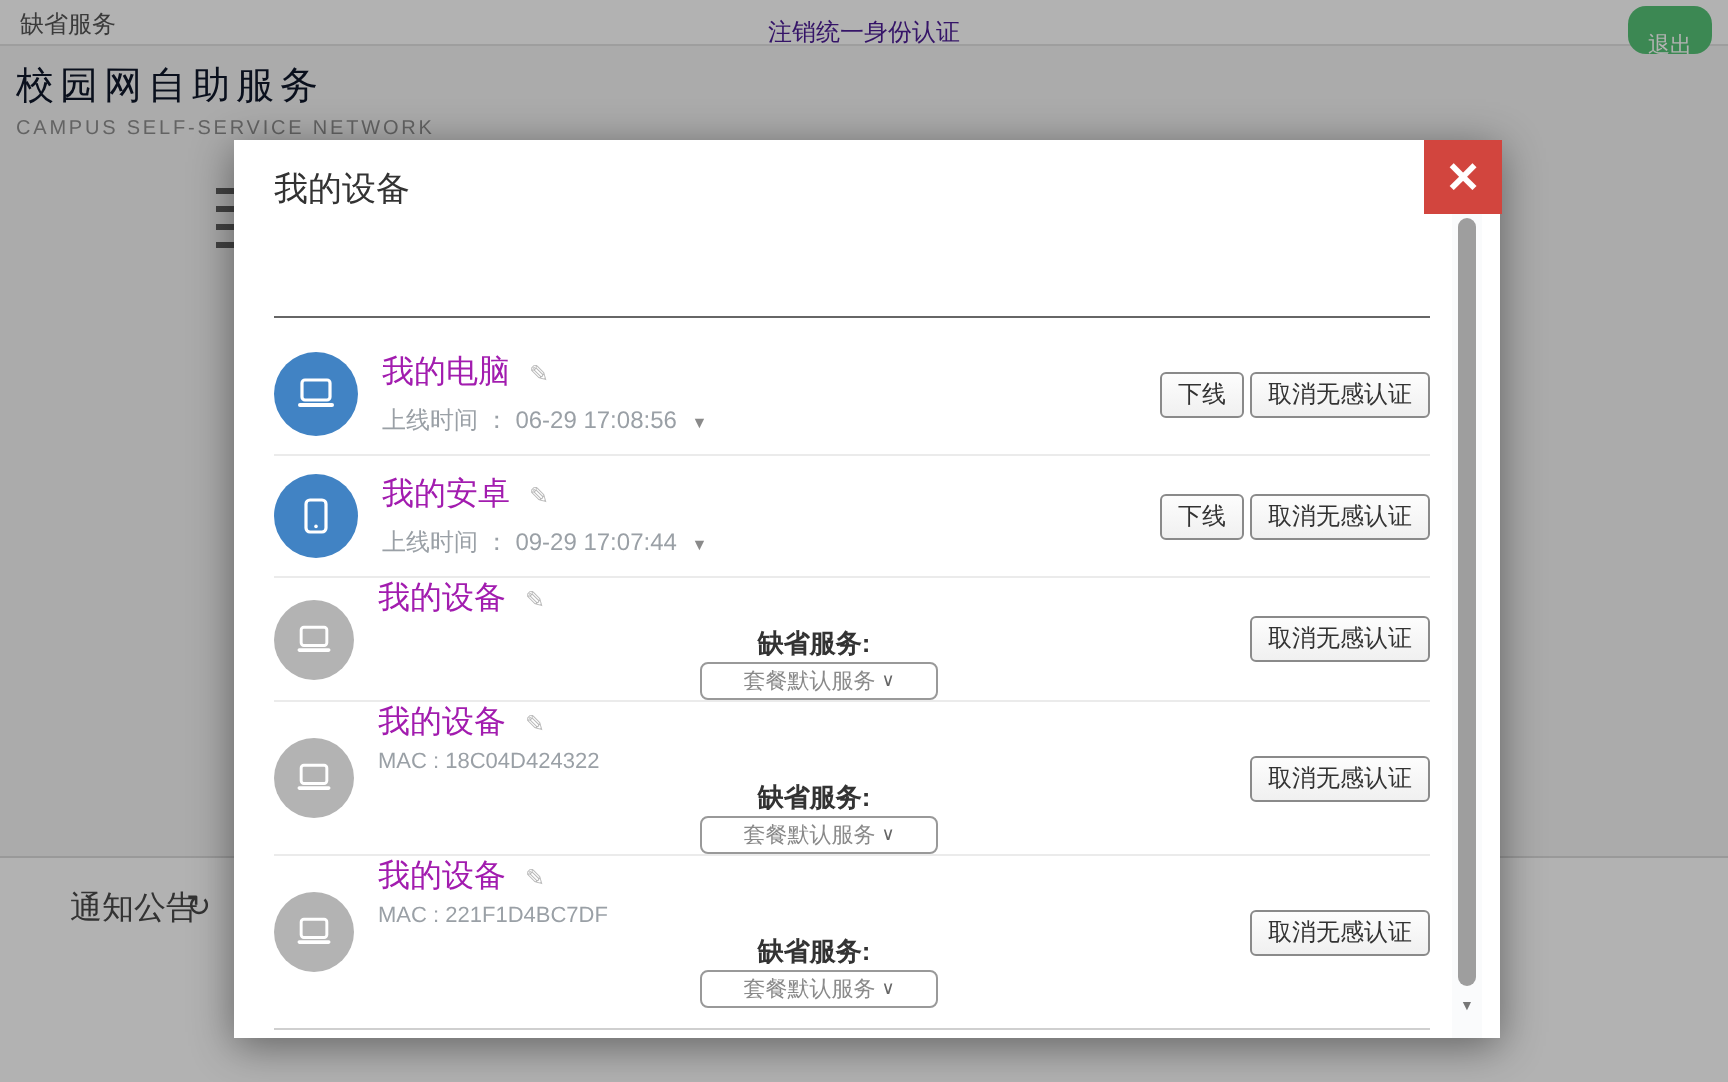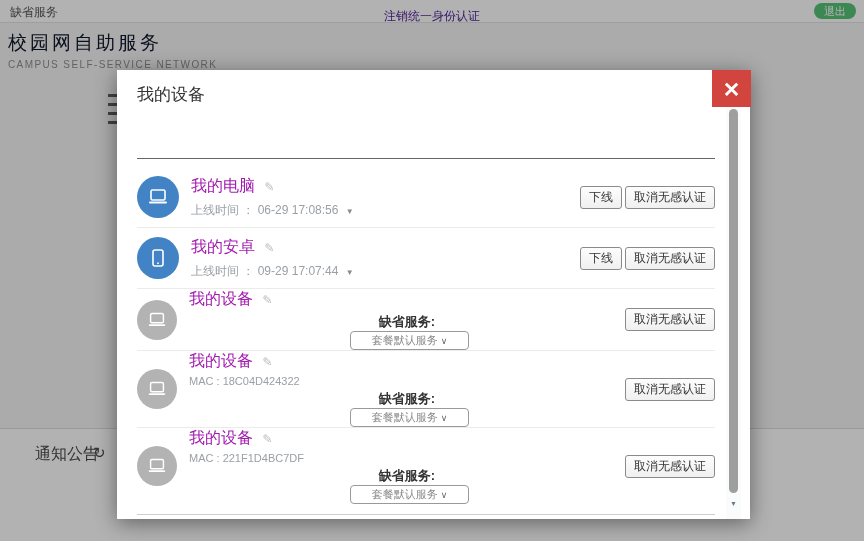--- a/index.html
+++ b/index.html
@@ -10,21 +10,21 @@
   }
   
   .page{position:absolute;inset:0;background:#f5f5f5;}
   .topbar{
     position:absolute;top:0;left:0;right:0;height:22px;background:#ffffff;
     border-bottom:1px solid #e2e2e2;
   }
   .topbar-left{position:absolute;left:10px;top:4px;font-size:12px;color:#555;}
   .topbar-center{position:absolute;left:50%;top:8px;transform:translateX(-50%);font-size:12px;color:#4c1d95;}
   .logout-pill{
-    position:absolute;right:8px;top:3px;height:16px;line-height:16px;padding:0 10px;
+    position:absolute;right:8px;top:3px;height:16px;line-height:16px;padding:12px 10px;
     background:#57c377;color:#fff;font-size:11px;border-radius:9px;border:none;
   }
   .site-header{position:absolute;left:8px;top:30px;}
   .site-title{font-size:19px;color:#0f172a;letter-spacing:3px;}
   .site-subtitle{font-size:10px;color:#8f8f8f;letter-spacing:1.4px;margin-top:3px;}
   .hidden-glyph{
     position:absolute;left:108px;top:94px;width:9px;height:36px;
     background:repeating-linear-gradient(#3a3a3a 0 3px,transparent 3px 9px);
     opacity:.8;
   }

